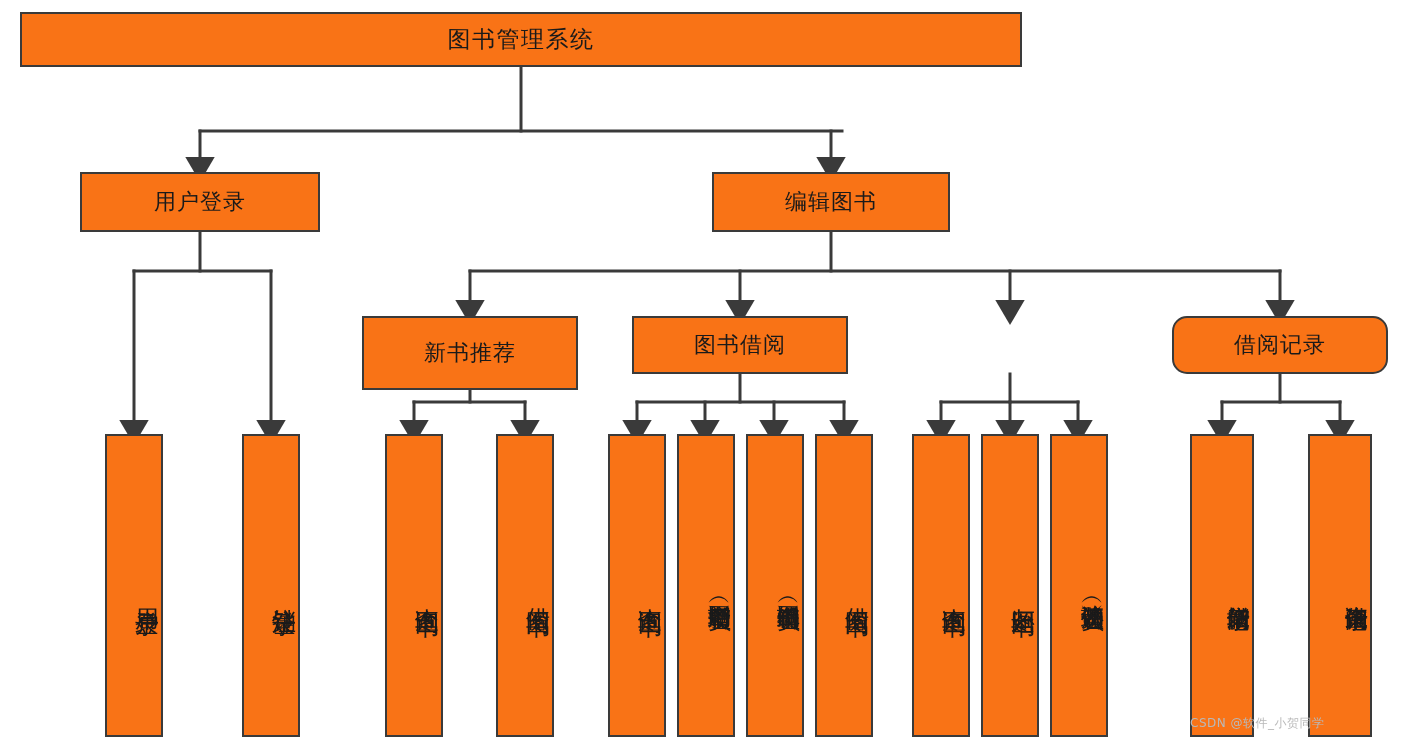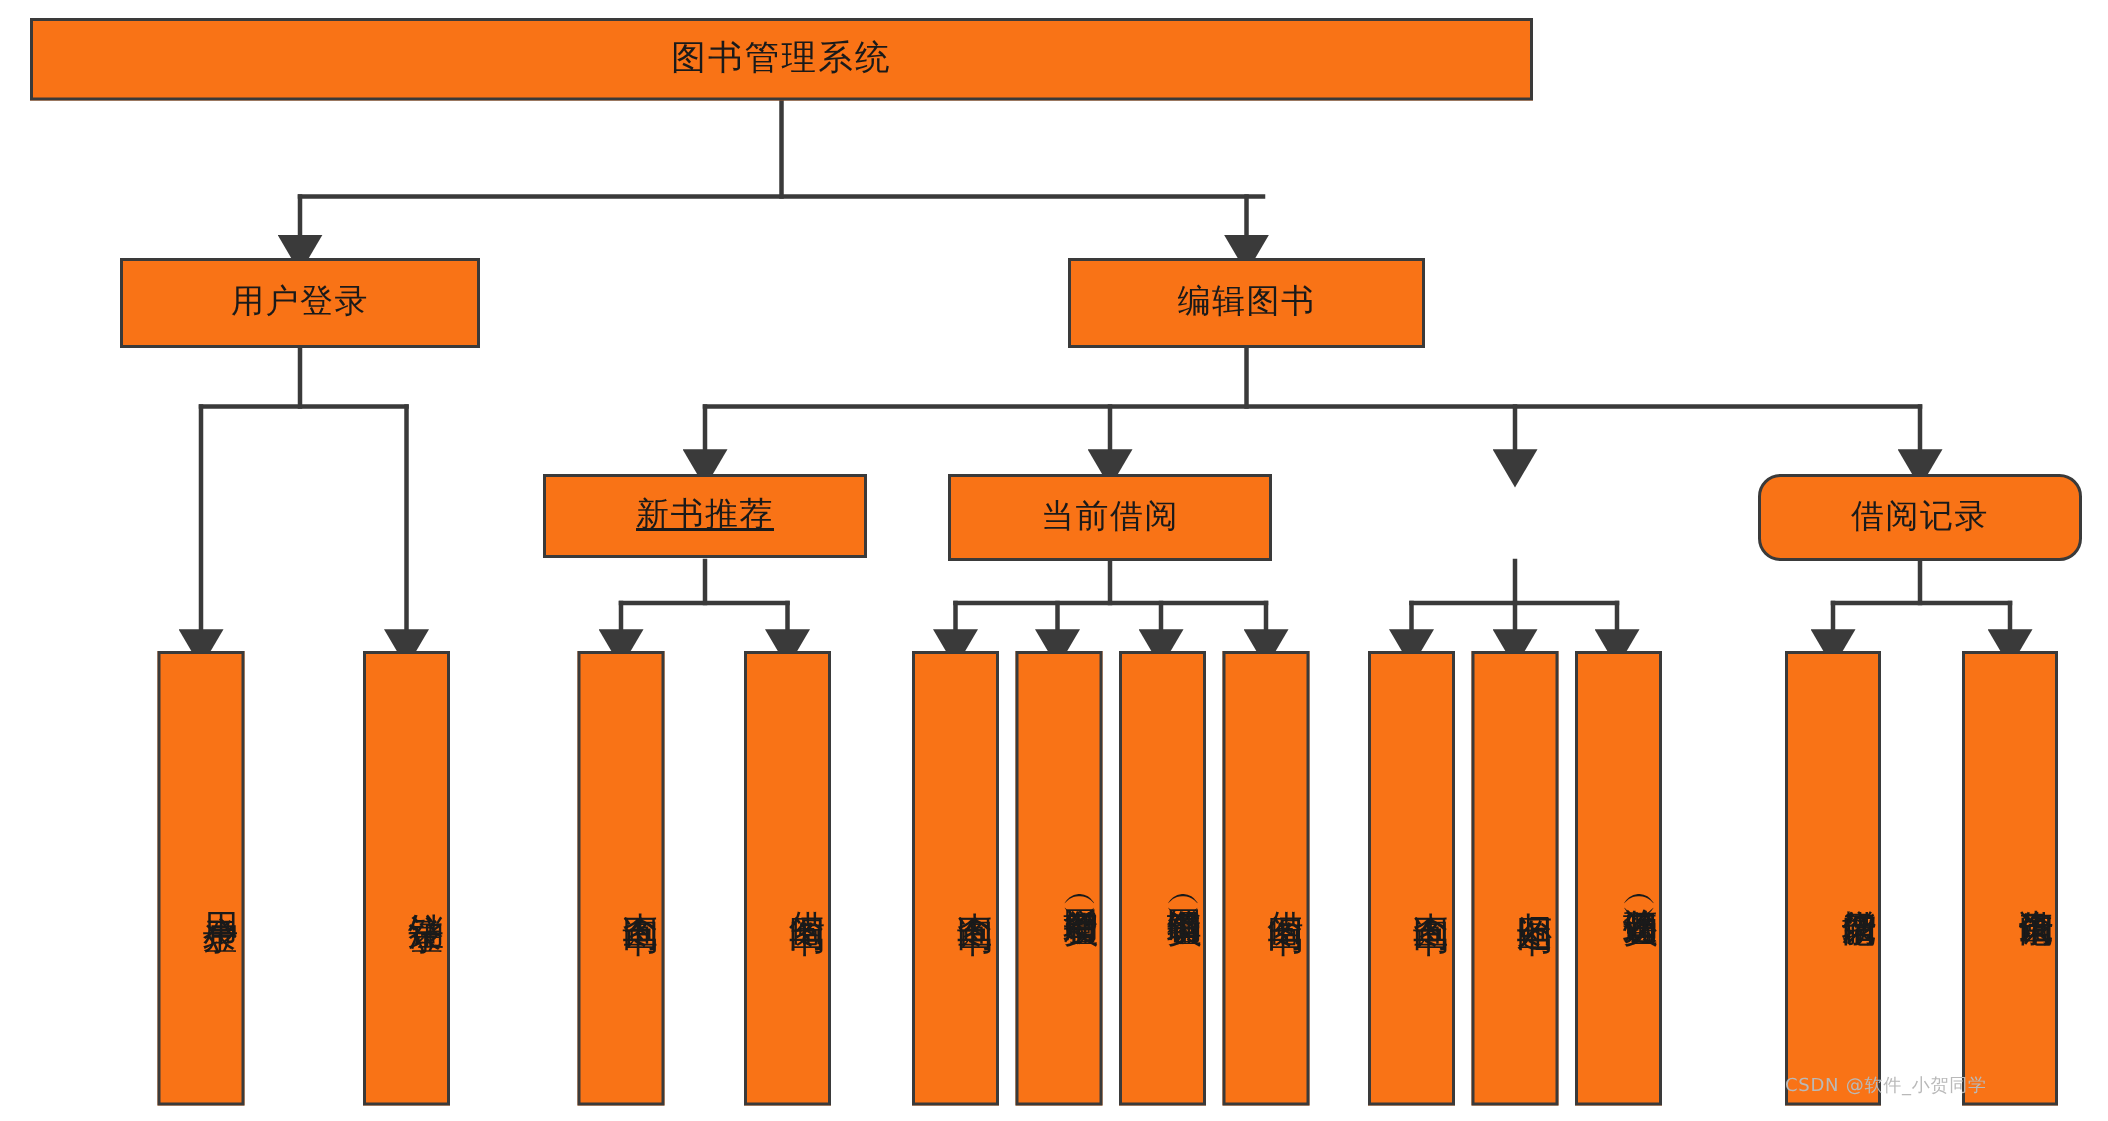--- a/index.html
+++ b/index.html
@@ -121,22 +121,22 @@
       <path d="M1222,402 L1222,424" marker-end="url(#arrow)"></path>
       <path d="M1340,402 L1340,424" marker-end="url(#arrow)"></path>
     </g>
   </svg>
 
   <div class="node node-h node-root" style="left:20px; top:12px; width:1002px; height:55px;">图书管理系统</div>
 
   <div class="node node-h" style="left:80px; top:172px; width:240px; height:60px;">用户登录</div>
   <div class="node node-h" style="left:712px; top:172px; width:238px; height:60px;">编辑图书</div>
 
-  <div class="node node-h" style="left:362px; top:316px; width:216px; height:56px;text-decoration:underline;">新书推荐</div>
-  <div class="node node-h" style="left:632px; top:316px; width:216px; height:58px;">当前借阅</div>
+  <div class="node node-h" style="left:362px; top:316px; width:216px; height:74px;">新书推荐</div>
+  <div class="node node-h" style="left:632px; top:316px; width:216px; height:58px;">图书借阅</div>
   <div class="node node-h" style="left:1172px; top:316px; width:216px; height:58px;border-radius:15px;">借阅记录</div>
 
   <div class="node node-v" style="left:105px; top:434px; width:58px; height:303px;">用户登录</div>
   <div class="node node-v" style="left:242px; top:434px; width:58px; height:303px;">注销登录</div>
 
   <div class="node node-v" style="left:385px; top:434px; width:58px; height:303px;">查询图书</div>
   <div class="node node-v" style="left:496px; top:434px; width:58px; height:303px;">借阅图书</div>
 
   <div class="node node-v" style="left:608px; top:434px; width:58px; height:303px;">查询图书</div>
   <div class="node node-v tight" style="left:677px; top:434px; width:58px; height:303px;">新增图书（管理员）</div>

